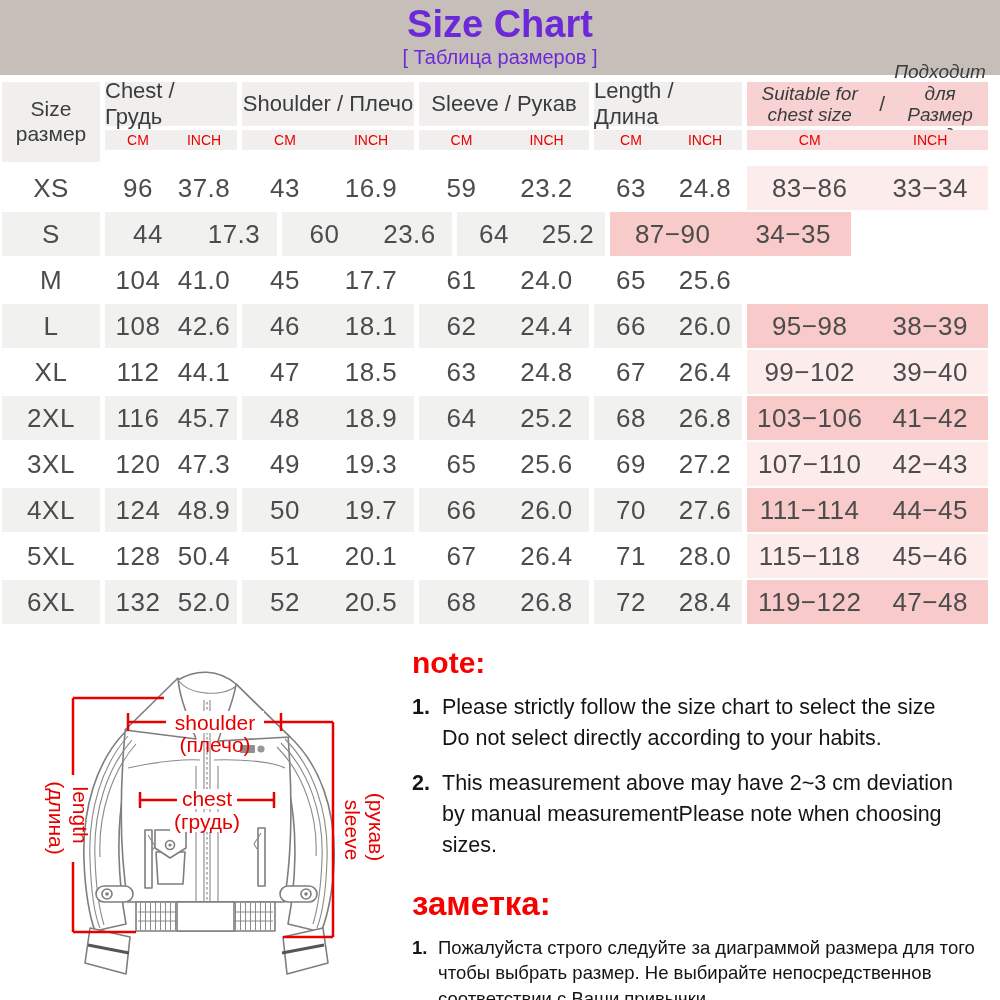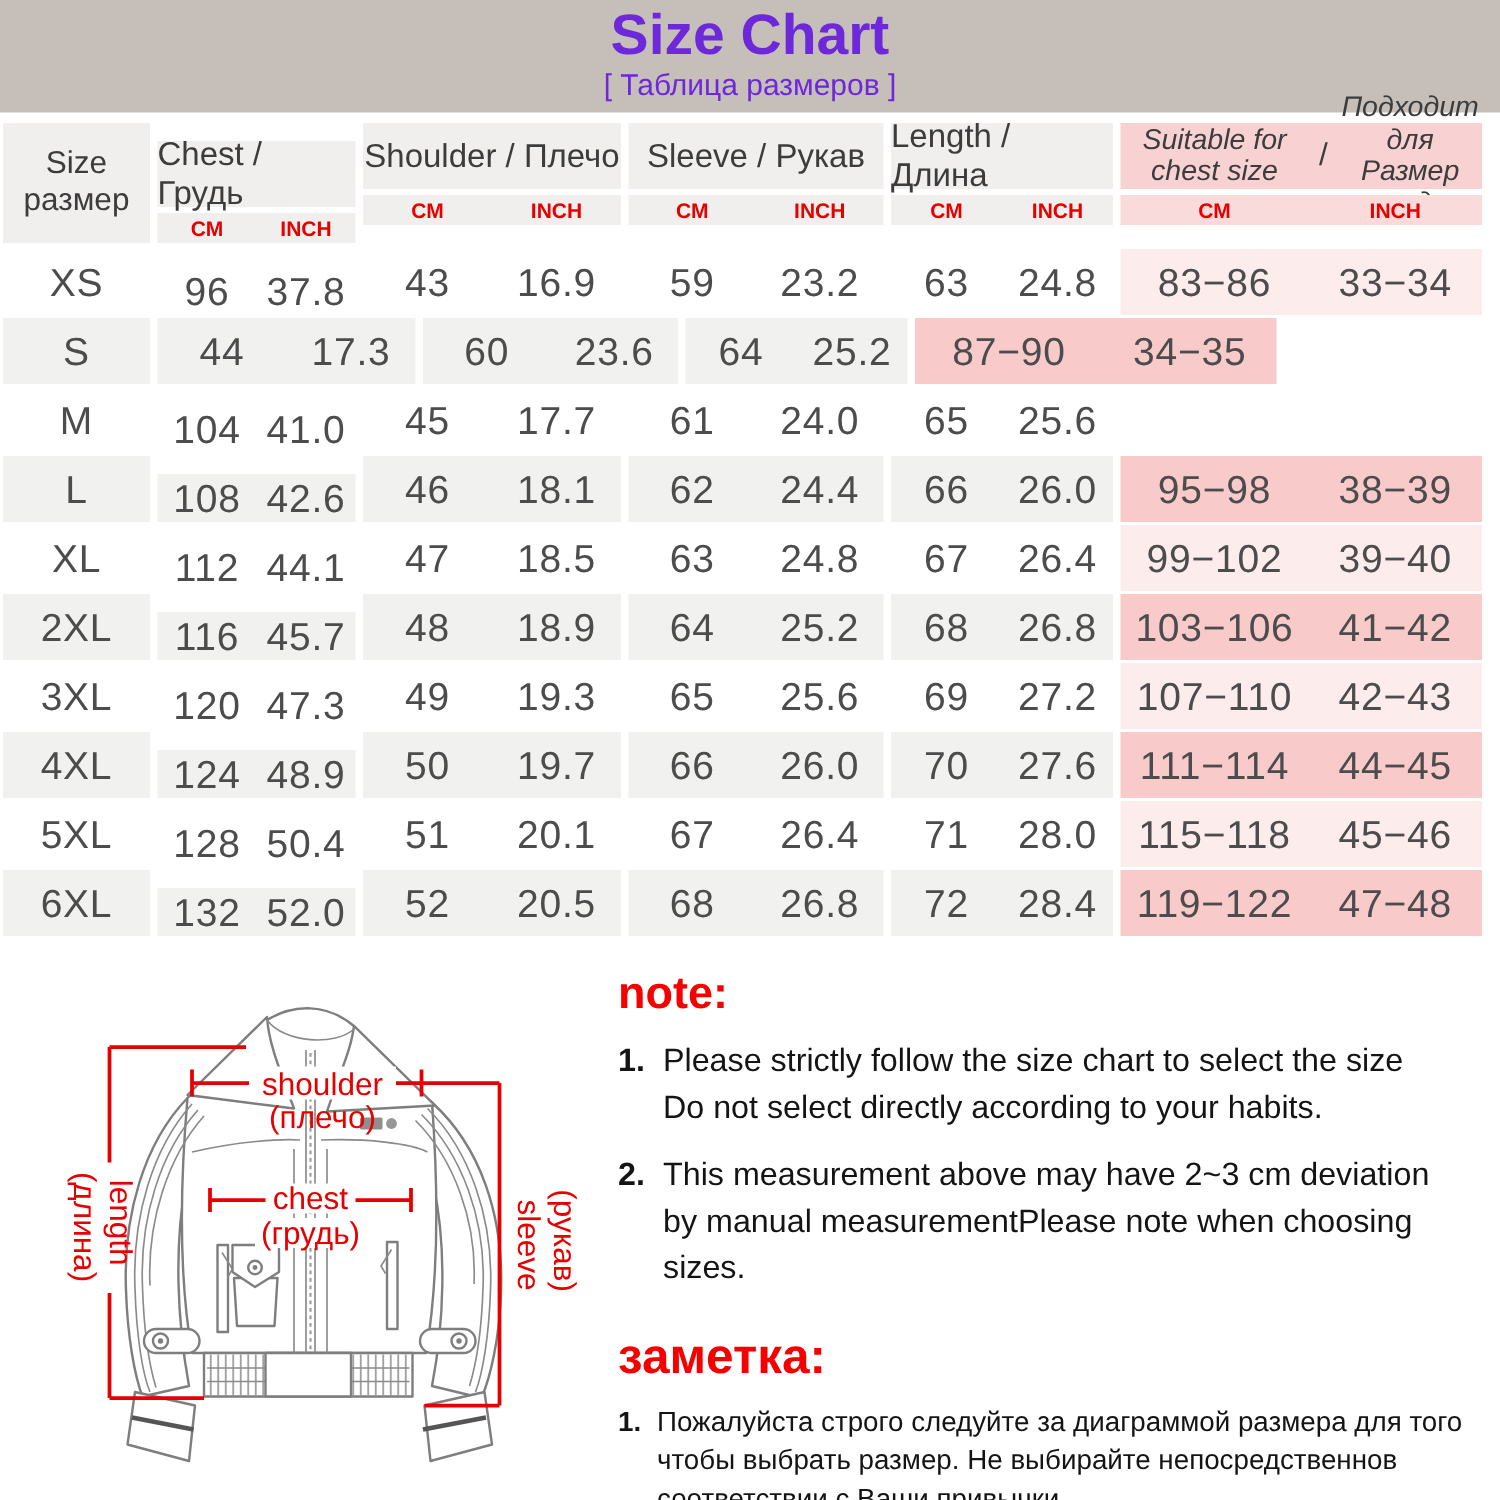--- a/index.html
+++ b/index.html
@@ -13,33 +13,33 @@
   body{height:1000px;overflow:hidden;}
 
   .banner{height:75px;background:var(--banner);text-align:center;color:#6d28d9;}
   .banner .title{font-size:38px;font-weight:bold;padding-top:5px;line-height:1.0;}
   .banner .subtitle{font-size:20px;margin-top:3px;}
 
   .size-table{margin:7px 0 0 2px;}
   .thead{display:flex;margin-bottom:4px;}
   .cg{margin-right:5px;}
   .w-size{width:98px;}
-  .w-chest{width:132px;margin-top:12px;}
+  .w-chest{width:132px;}
   .w-shoulder{width:172px;}
   .w-sleeve{width:170px;}
   .w-length{width:148px;}
   .w-suit{width:241px;margin-right:0;}
 
   .head-size{height:80px;background:var(--head-bg);display:flex;flex-direction:column;
     align-items:center;justify-content:center;font-size:21px;color:var(--ink-head);line-height:1.18;}
   .head-group{display:flex;flex-direction:column;}
   .head-label{height:44px;background:var(--head-bg);display:flex;align-items:center;
     justify-content:center;font-size:22px;color:var(--ink-head);}
   .head-units{height:20px;margin-top:4px;background:var(--head-bg);display:flex;align-items:center;}
-  .head-units span{flex:1;text-align:center;font-size:14px;font-weight:bold;color:var(--accent);}
+  .head-units span{flex:1;text-align:center;font-size:14px;font-weight:normal;color:var(--accent);}
   .head-group.suit .head-label{background:var(--suit-head);font-size:19px;line-height:1.12;}
   .head-group.suit .head-units{background:var(--suit-units);}
   .suit-head-inner{display:flex;align-items:center;gap:7px;}
   .suit-head-inner .tl{white-space:pre-line;text-align:center;font-style:italic;}
   .suit-head-inner .slash{font-size:21px;}
   .w-suit .head-units span:first-child,.w-suit.cg span:first-child{flex:0 0 52%;}
 
   .trow{display:flex;height:44px;margin-bottom:2px;}
   .trow .cg{display:flex;align-items:center;}
   .trow .cg span{flex:1;text-align:center;font-size:26px;color:var(--ink);letter-spacing:.5px;}

